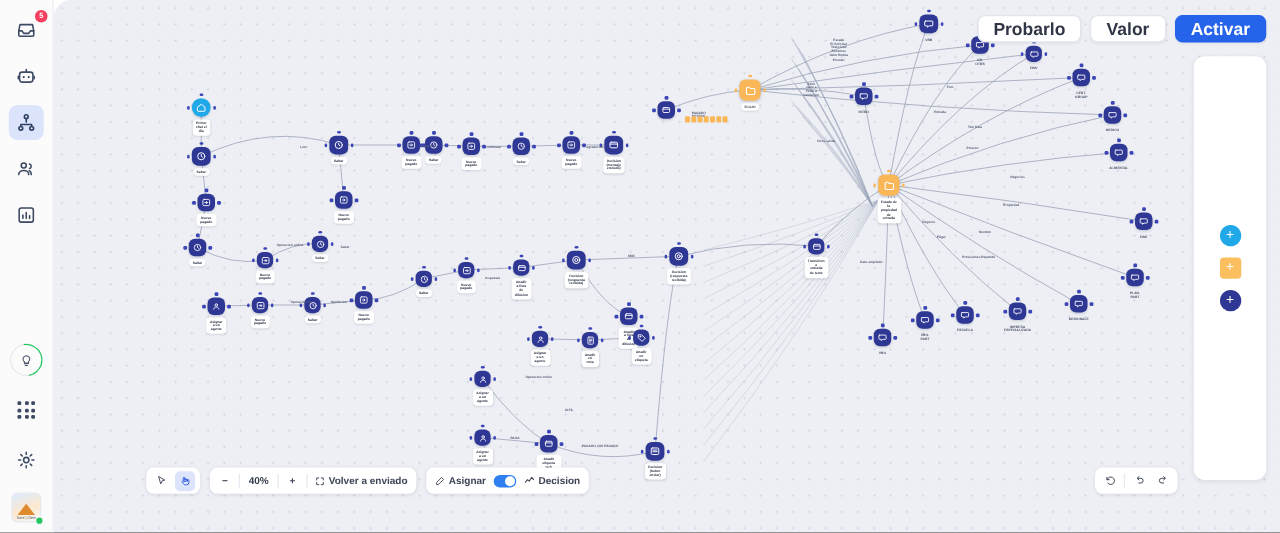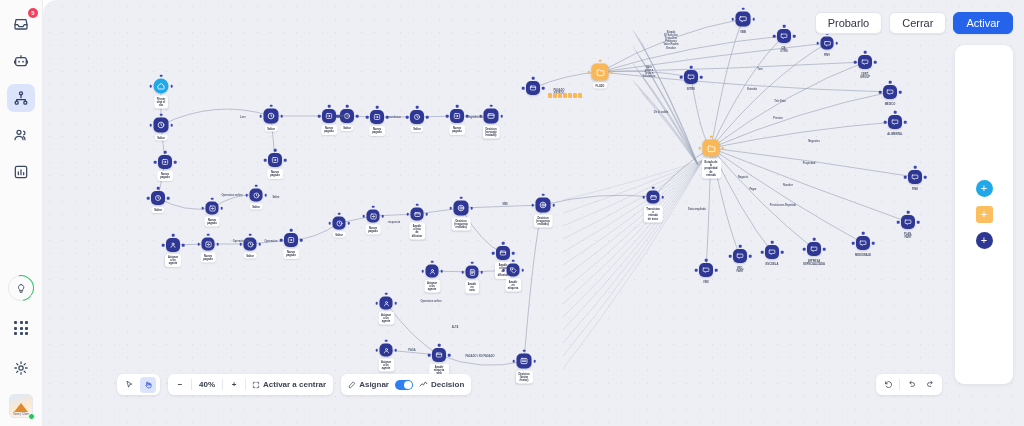--- a/index.html
+++ b/index.html
@@ -84,21 +84,21 @@
     font-size: 2.6px; line-height: 1.2; color: #596079; font-weight: 700;
     text-align: center; white-space: pre-line;
   }
   .port { position: absolute; width: 2.6px; height: 2.6px; border-radius: 1px; transform: translate(-50%,-50%); }
 
   
   #topbar { position: absolute; right: 11px; top: 12px; display: flex; gap: 7px; align-items: center; }
   .tbtn {
     height: 22px; padding: 0 12px; border-radius: 6px;
     background: #fff; border: 1px solid #e2e5ec; color: #2f3545;
-    font-size: 11px; font-weight: 400; display: flex; align-items: center;
+    font-size: 14px; font-weight: 700; display: flex; align-items: center;
     box-shadow: 0 1px 2px rgba(30,40,70,.06);
     text-align: center;
   }
   .tbtn.primary { background: #2563eb; border-color: #2563eb; color: #fff; }
 
   
   #rightpanel {
     position: absolute; right: 11px; top: 45px; width: 58px; bottom: 42px;
     background: #fff; border-radius: 9px; box-shadow: 0 1px 4px rgba(30,40,70,.08);
     display: flex; flex-direction: column; align-items: center; justify-content: center; gap: 9px;
@@ -926,21 +926,21 @@
         <div style="position: absolute; left: 510px; top: 93px; width: 4px; height: 5px; border-radius: 1px; background: rgb(249, 183, 88);"></div>
         <div style="position: absolute; left: 515px; top: 93px; width: 4px; height: 5px; border-radius: 1px; background: rgb(249, 183, 88);"></div>
         <div style="position: absolute; left: 520px; top: 93px; width: 4px; height: 5px; border-radius: 1px; background: rgb(249, 183, 88);"></div>
         <div style="position: absolute; left: 525px; top: 93px; width: 4px; height: 5px; border-radius: 1px; background: rgb(249, 183, 88);"></div>
         <div style="position: absolute; left: 530px; top: 93px; width: 4px; height: 5px; border-radius: 1px; background: rgb(249, 183, 88);"></div>
         <div style="position: absolute; left: 535px; top: 93px; width: 4px; height: 5px; border-radius: 1px; background: rgb(249, 183, 88);"></div>
       </div>
 
     <div id="topbar">
       <div class="tbtn">Probarlo</div>
-      <div class="tbtn">Cerrar</div>
+      <div class="tbtn">Valor</div>
       <div class="tbtn primary">Activar</div>
     </div>
 
     <div id="rightpanel">
       <div class="addbtn c1">+</div>
       <div class="addbtn c2">+</div>
       <div class="addbtn c3">+</div>
     </div>
 
     <div id="bottombar">
@@ -961,21 +961,21 @@
         <div class="titem">−</div>
         <div class="tsep"></div>
         <div class="zoomval">40%</div>
         <div class="tsep"></div>
         <div class="titem">+</div>
         <div class="tsep"></div>
         <div class="titem">
           <svg width="8" height="8" viewBox="0 0 24 24" fill="none" stroke="#3d4456" stroke-width="2.2" stroke-linecap="round" stroke-linejoin="round">
               <path d="M4 9V4h5M20 9V4h-5M4 15v5h5M20 15v5h-5"></path>
             </svg>
-          <span>Activar a centrar</span>
+          <span>Volver a enviado</span>
         </div>
       </div>
 
       <div class="tgroup">
         <div class="titem">
           <svg width="8" height="8" viewBox="0 0 24 24" fill="none" stroke="#3d4456" stroke-width="2.2" stroke-linecap="round" stroke-linejoin="round">
               <path d="M16.5 3.5l4 4L8 20H4v-4z"></path>
             </svg>
           <span>Asignar</span>
         </div>

